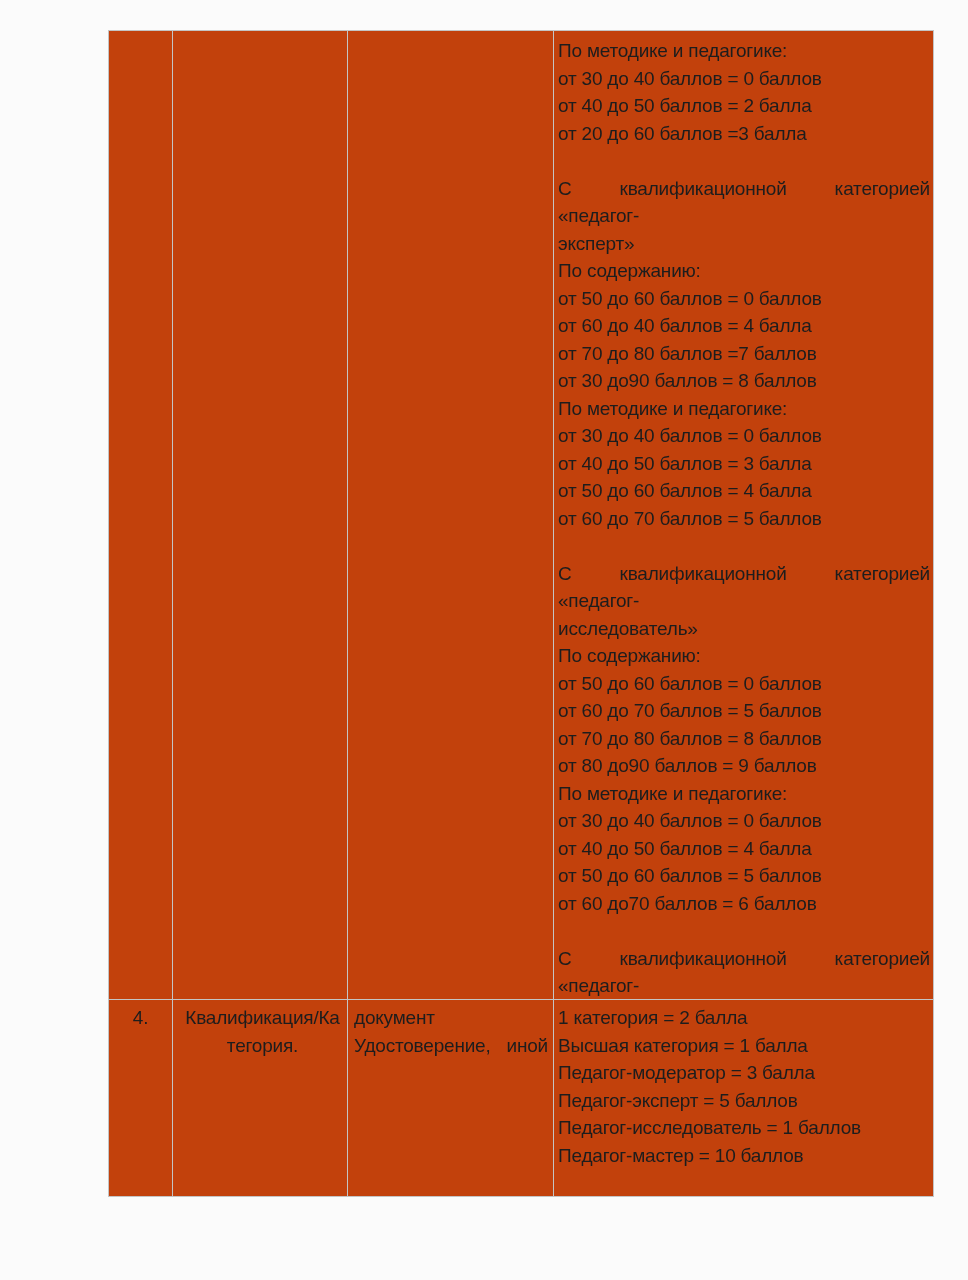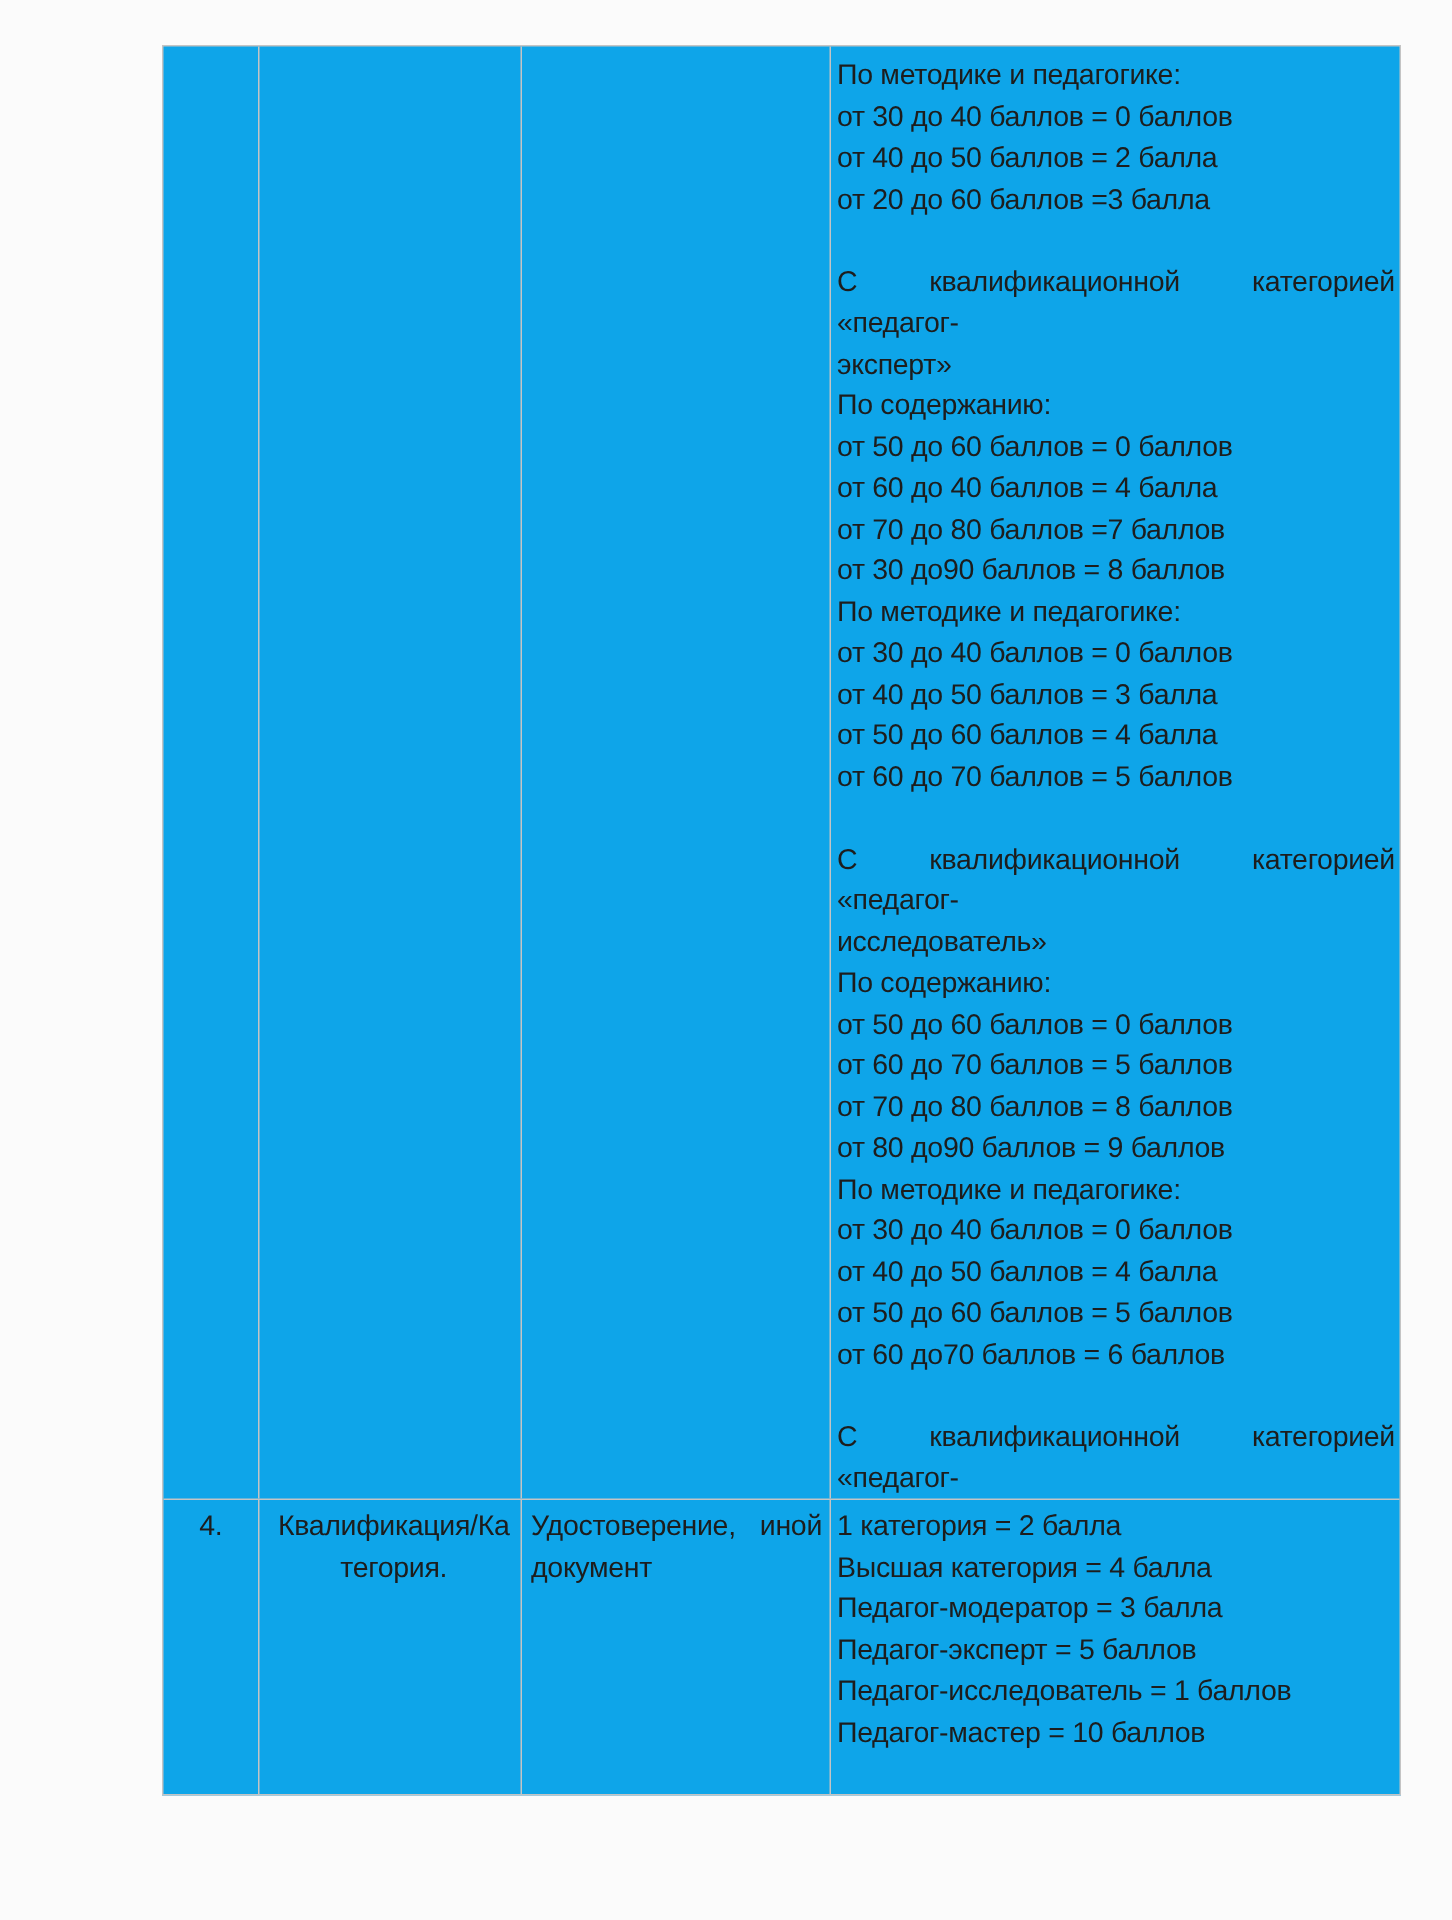--- a/index.html
+++ b/index.html
@@ -14,21 +14,21 @@
     font-family: "Liberation Sans", sans-serif;
     color: #1d1d1d;
     overflow: hidden;
   }
   .doc-table {
     position: absolute;
     left: 108px;
     top: 30px;
     width: 826px;
     border: 1px solid #c4c4c4;
-    background: #0ea5e9;
+    background: #c2410c;
     box-sizing: border-box;
   }
   .trow {
     display: flex;
     box-sizing: border-box;
   }
   .row-cont  { height: 969px; border-bottom: 1px solid #c4c4c4; }
   .row-4     { height: 196px; }
   .cell {
     box-sizing: border-box;
@@ -100,26 +100,26 @@
 
   <div class="trow row-4">
     <div class="cell c1">
       <div class="line">4.</div>
     </div>
     <div class="cell c2">
         <div class="line">Квалификация/Ка</div>
         <div class="line">тегория.</div>
       </div>
     <div class="cell c3">
+        <div class="line">документ</div>
         <div class="line just">Удостоверение, иной</div>
-        <div class="line">документ</div>
       </div>
     <div class="cell c4">
         <div class="line">1 категория = 2 балла</div>
-        <div class="line">Высшая категория = 4 балла</div>
+        <div class="line">Высшая категория = 1 балла</div>
         <div class="line">Педагог-модератор = 3 балла</div>
         <div class="line">Педагог-эксперт = 5 баллов</div>
         <div class="line">Педагог-исследователь = 1 баллов</div>
         <div class="line">Педагог-мастер = 10 баллов</div>
       </div>
   </div>
 
 </div>
 
 </body></html>

